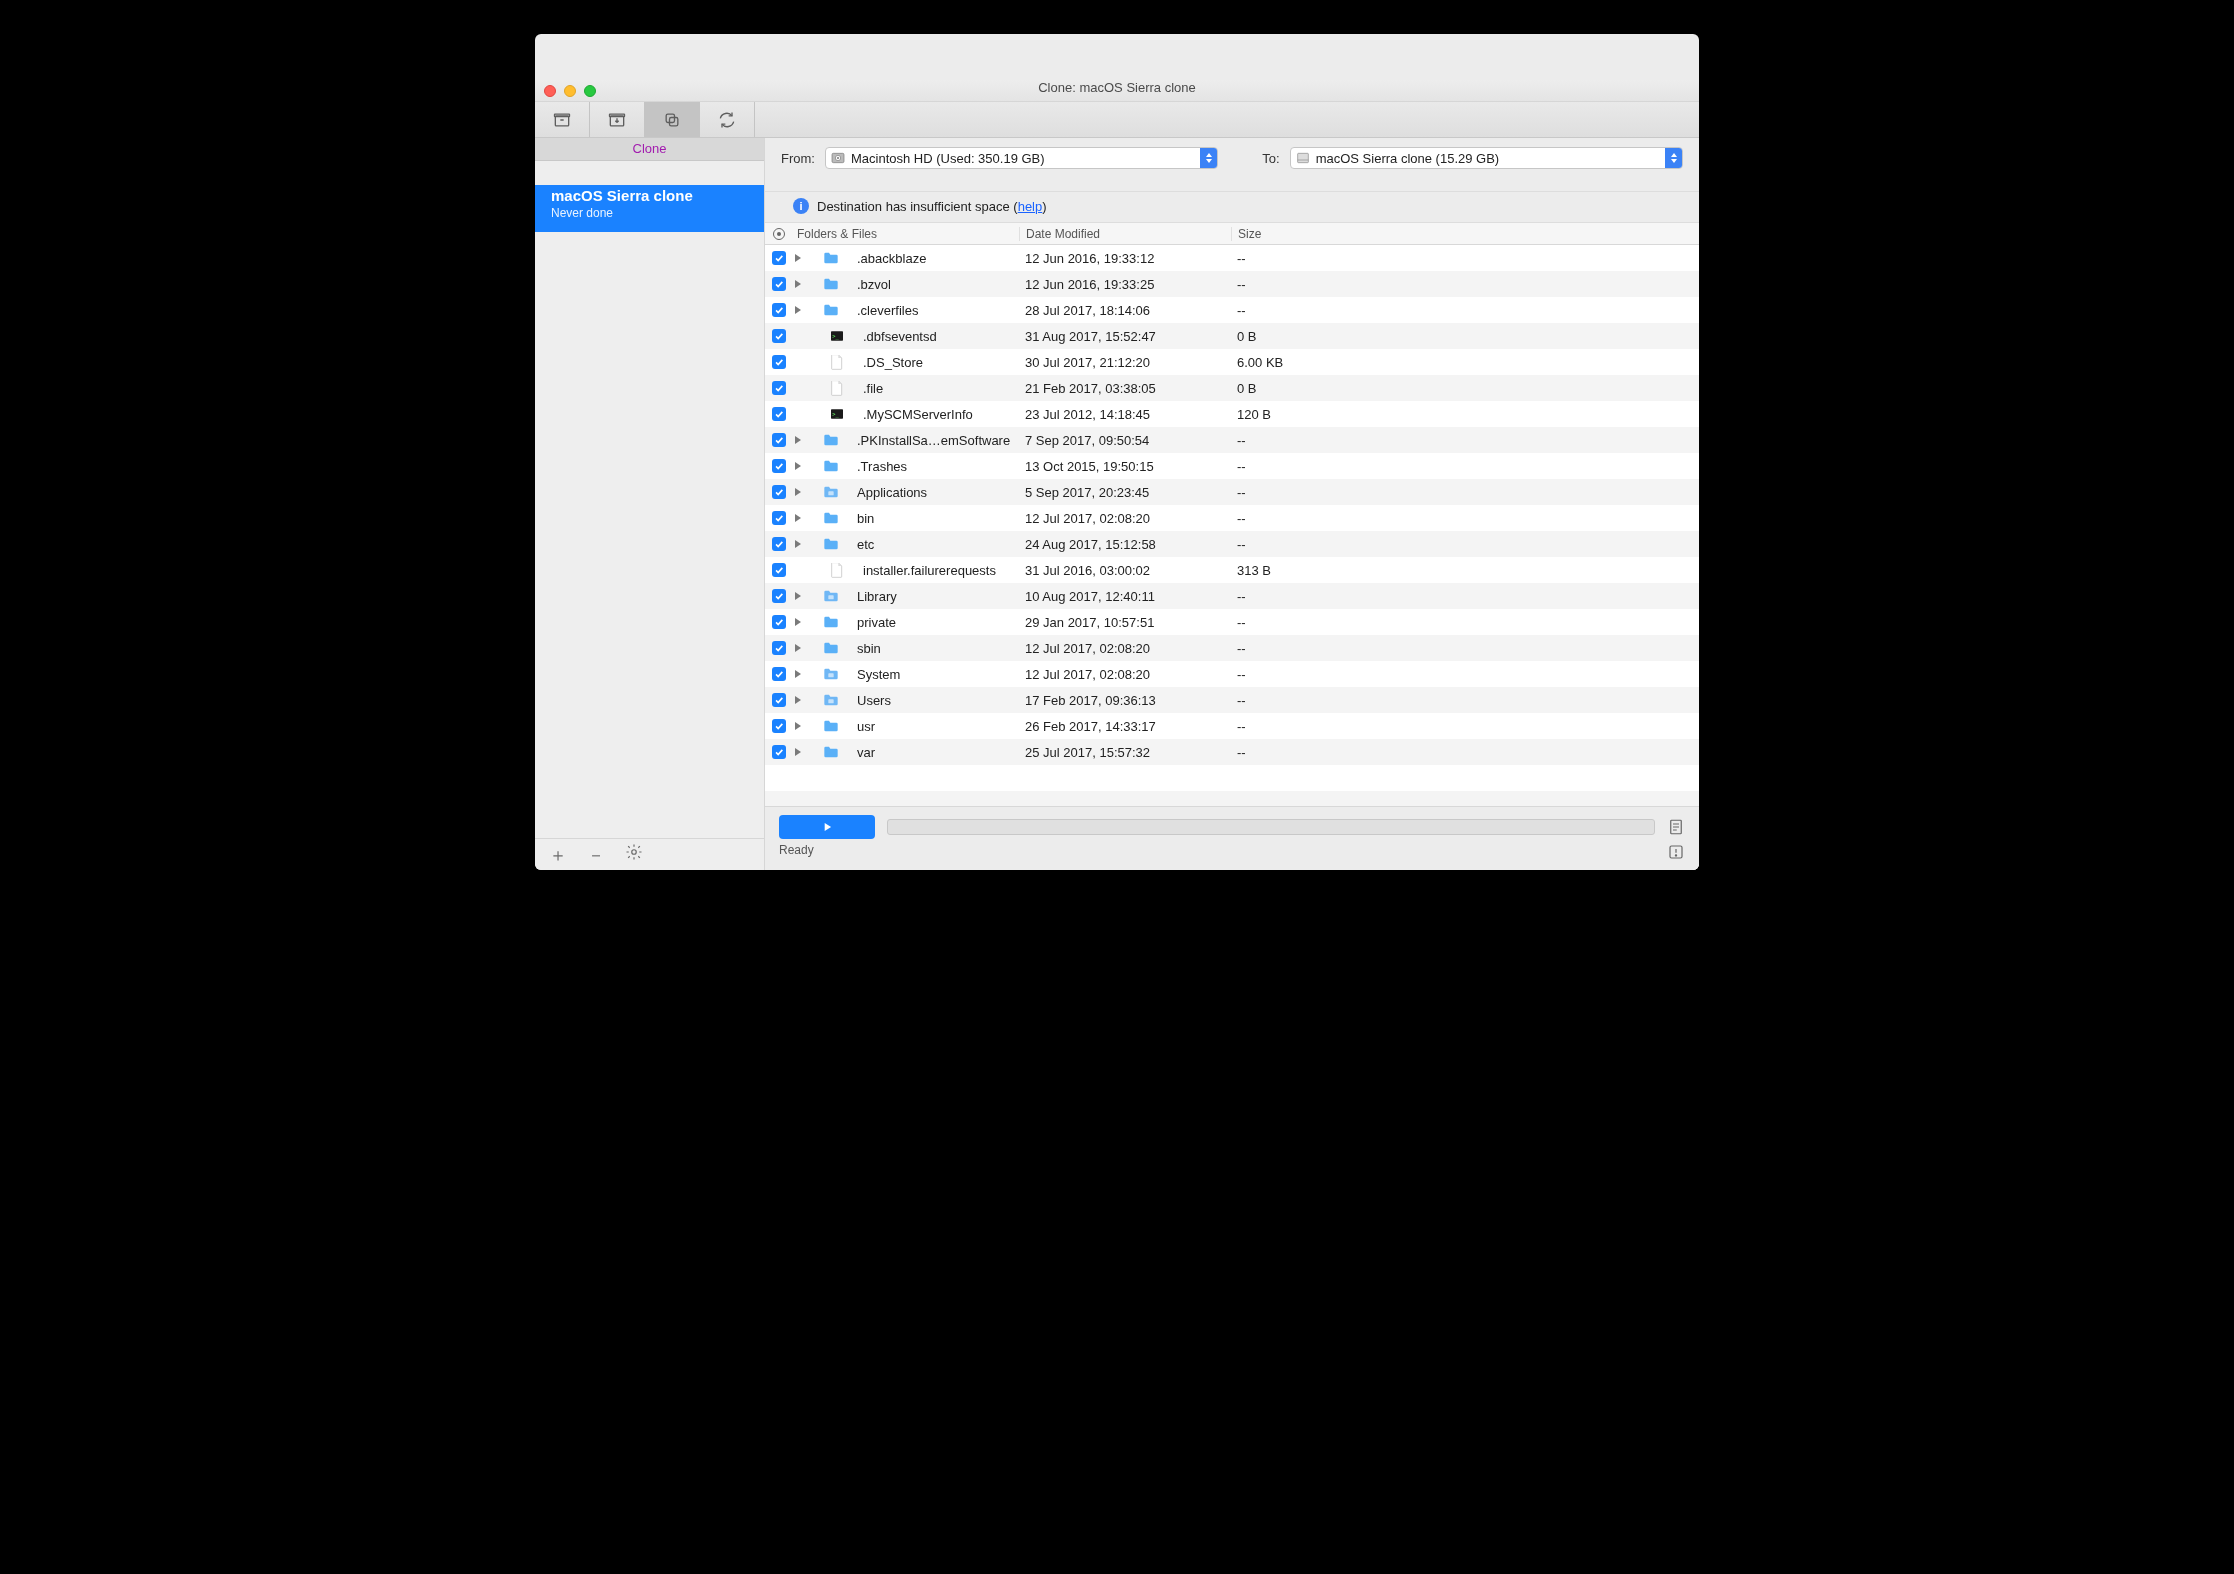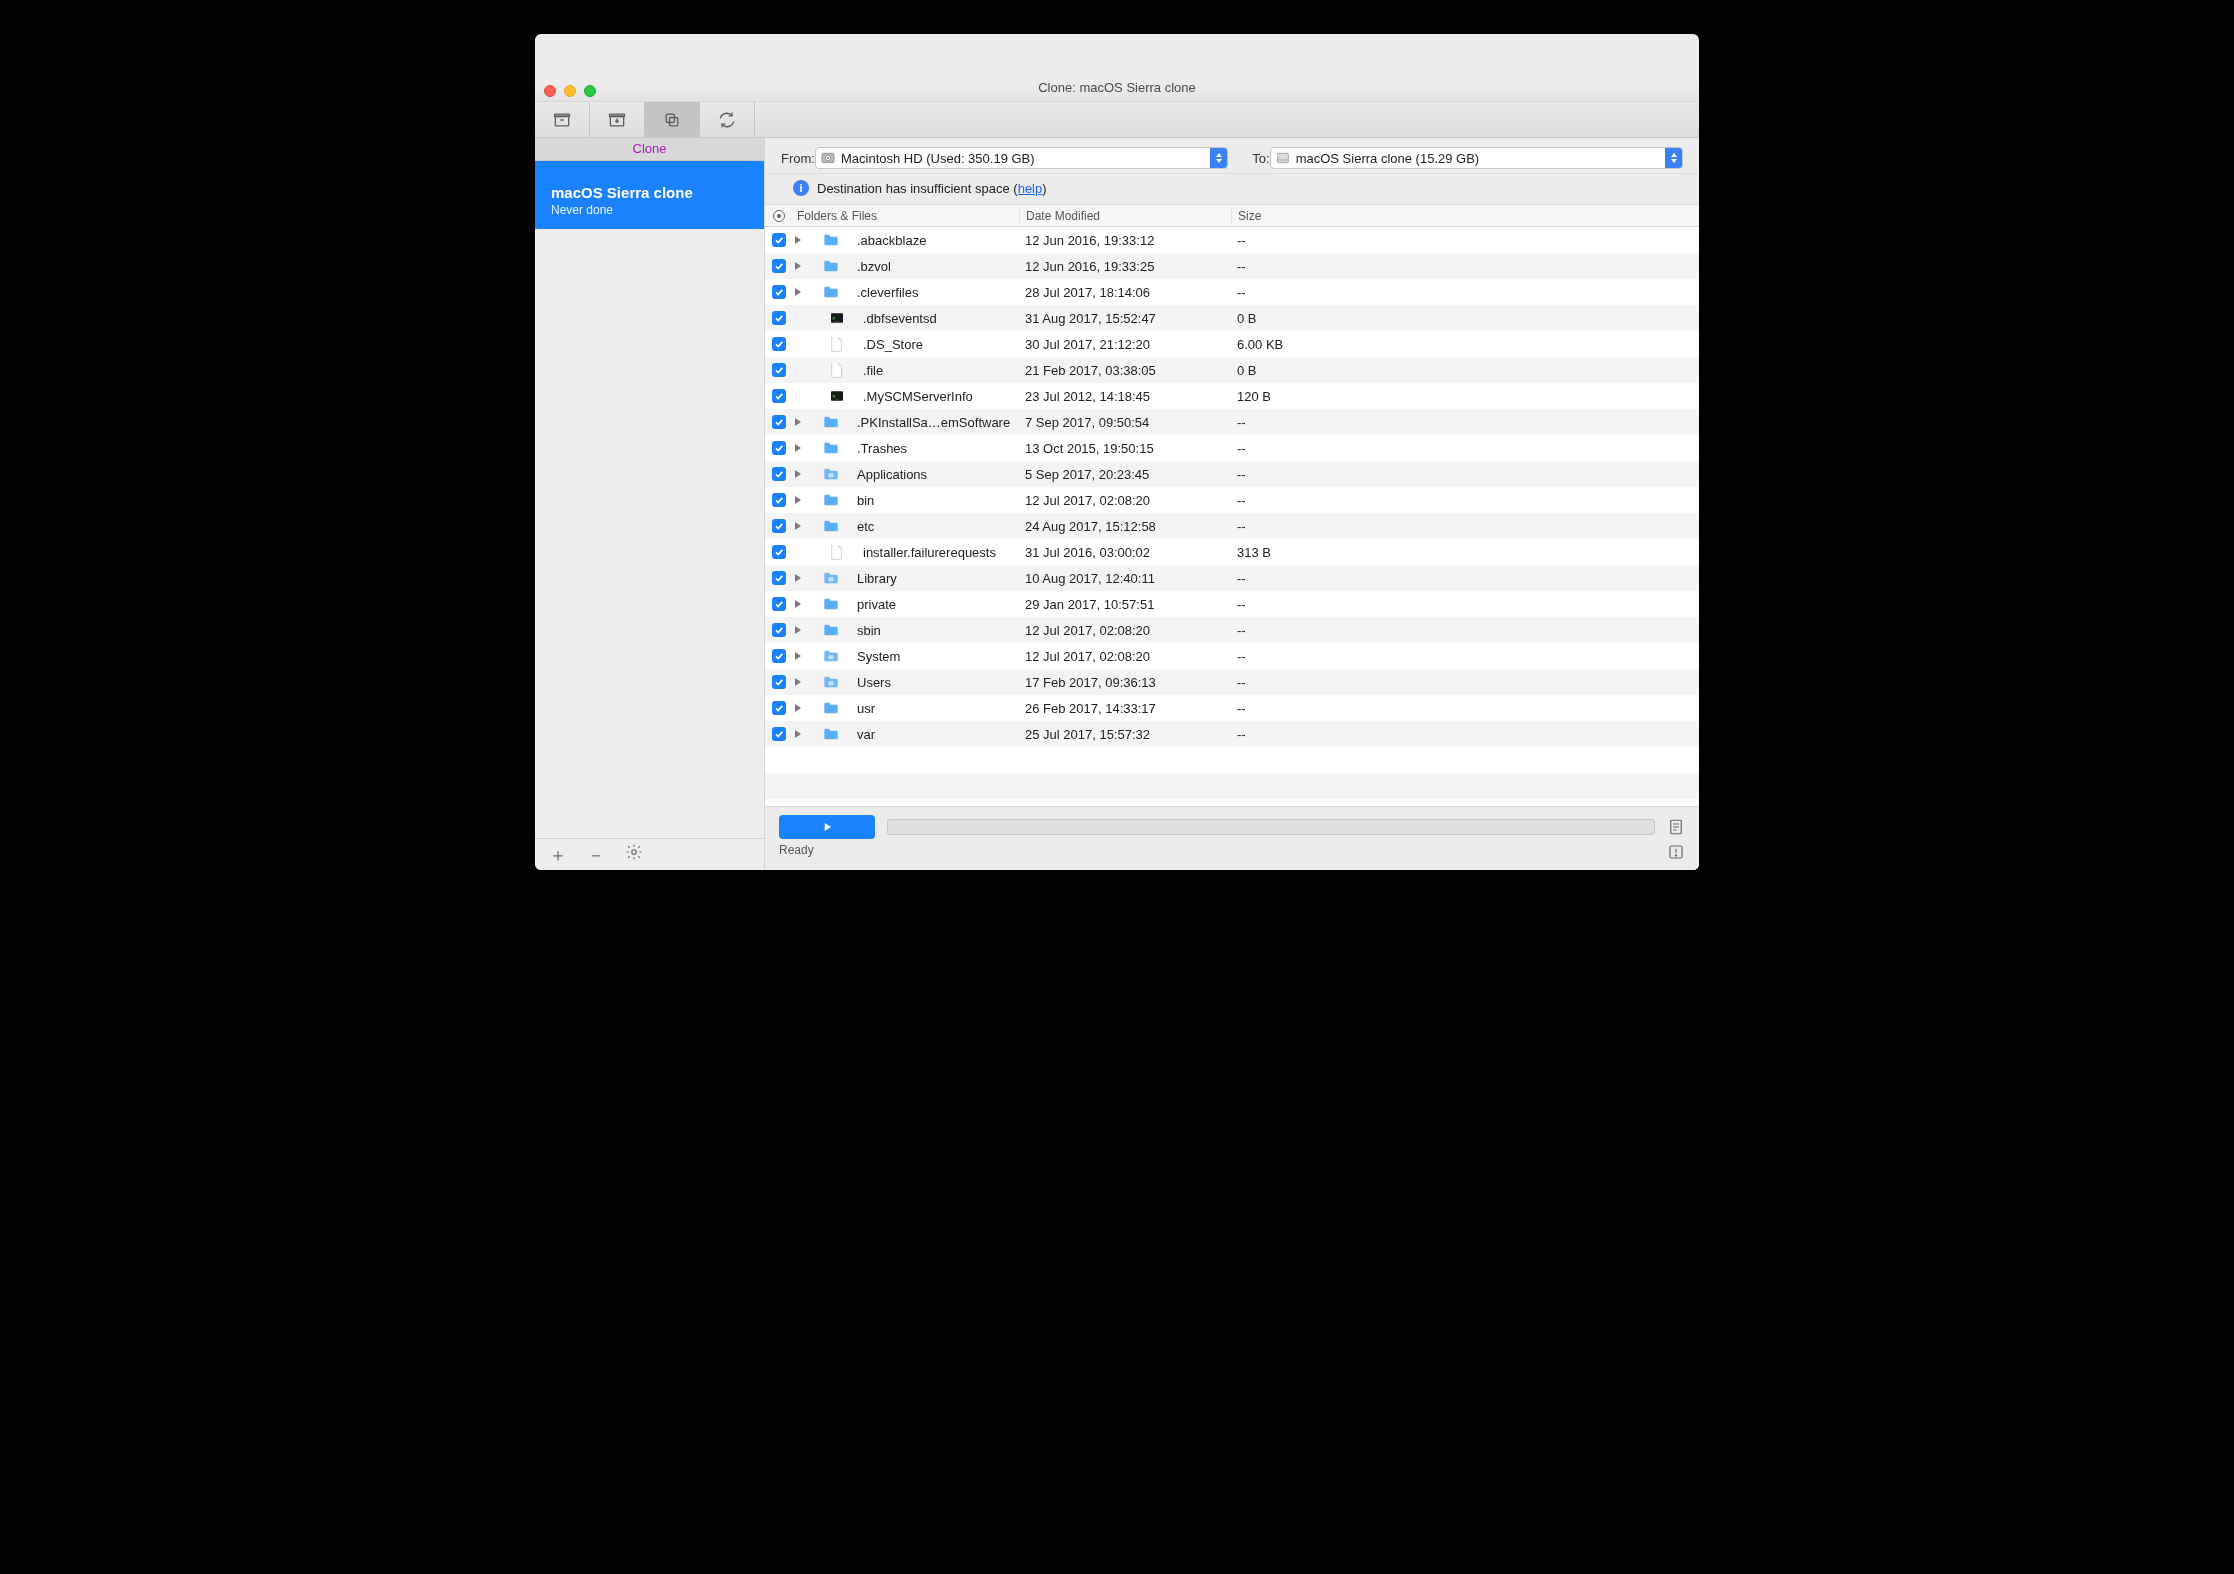--- a/index.html
+++ b/index.html
@@ -69,38 +69,39 @@
   }
   .sidebar-header{
     text-align:center; font-size:13px; color:#a21caf;
     padding:3px 0 4px;
     background:#d8d8d8;
     border-bottom:1px solid #c8c8c8;
   }
   .task {
     background:#1a82ff;
     color:#fff;
-    padding:23px 16px 12px;
+    padding:2px 16px 12px;
+    margin-top:24px;
   }
   .task-name{ font-size:15px; font-weight:600;}
   .task-status{ font-size:12px; opacity:.9; margin-top:2px;}
   .sidebar-spacer{flex:1;}
   .sidebar-footer{
     height:32px; border-top:1px solid #d6d6d6;
     display:flex; align-items:center; gap:20px; padding:0 14px;
     color:#6b6b6b; font-size:18px;
   }
   .sidebar-footer span{cursor:default;}
   .sidebar-footer svg{width:18px;height:18px;}
   
   .main { flex:1; display:flex; flex-direction:column; background:#fff;}
   
   .source-row{
-    display:flex; align-items:center; 
-    padding:9px 16px 4px;
+    display:flex; align-items:center; gap:10px;
+    padding:9px 16px 22px;
     background:#ececec;
     border-bottom:1px solid #ddd;
     font-size:13px;
   }
   .sr-label{ color:#333; }
   .vol-select{
     flex:1; height:22px;
     background:#fff; border:1px solid #c6c6c6; border-radius:4px;
     display:flex; align-items:center; padding:0 4px;
     position:relative;

